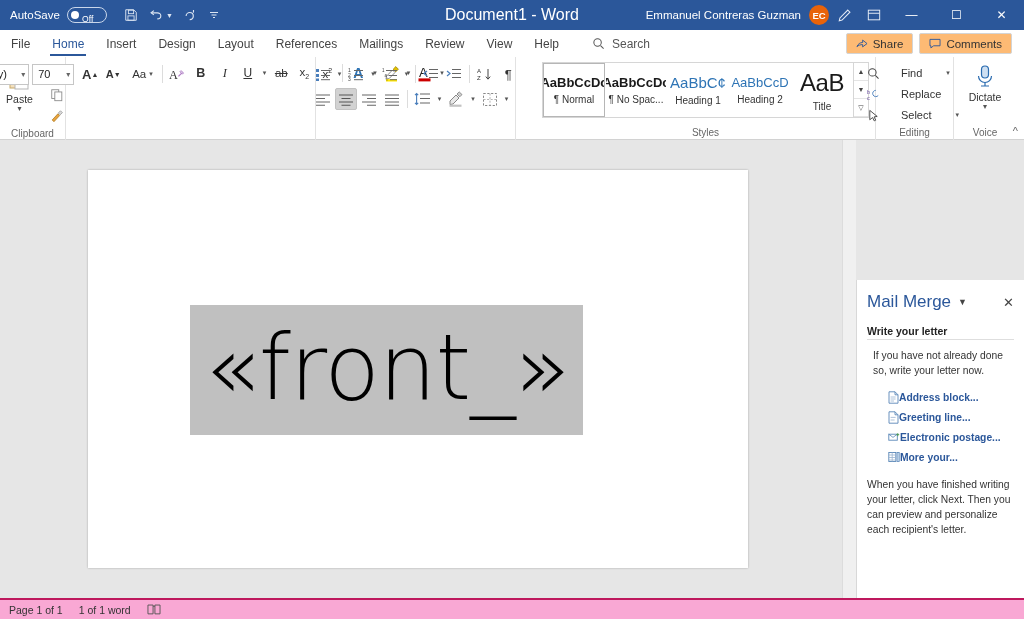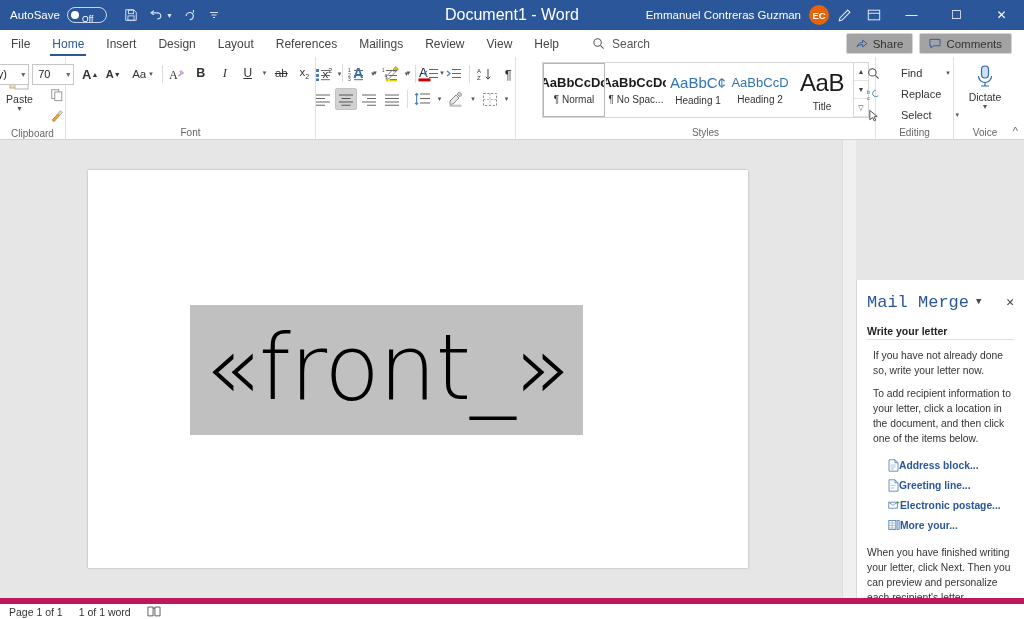--- a/index.html
+++ b/index.html
@@ -78,21 +78,21 @@
     height: 22px; margin-left: 14px; padding: 0 8px;
     color: #555; font-size: 12px;
   }
   .tabstrip-right {
     margin-left: auto; display: flex; align-items: center; gap: 6px; padding-right: 12px;
   }
   .pill-btn {
     display: flex; align-items: center; gap: 5px;
     height: 21px; padding: 0 9px;
     border: 1px solid #d4d4d4; border-radius: 2px;
-    background: #a3a3a3; font-size: 11.5px; color: #333;
+    background: #fdba74; font-size: 11.5px; color: #333;
   }
 
   
   .ribbon {
     position: absolute; top: 57px; left: 0; width: 1024px; height: 83px;
     background: #ffffff; border-bottom: 1px solid #d2d2d2;
     display: flex; align-items: stretch;
   }
   .grp {
     display: flex; flex-direction: column; align-items: center;
@@ -205,21 +205,21 @@
     position: absolute; right: 0; top: 0; width: 14px; height: 458px;
     background: #f0f0f0; border-left: 1px solid #dcdcdc;
   }
 
   
   .taskpane {
     position: absolute; top: 140px; right: 0; width: 168px; height: 458px;
     background: #ffffff; border-left: 1px solid #d8d8d8;
     padding: 8px 10px 0 10px;
   }
-  .tp-header { display: flex; align-items: center; height: 28px; font-family: Liberation Mono, monospace; }
+  .tp-header { display: flex; align-items: center; height: 28px; }
   .tp-title { font-size: 17px; color: #2b579a; font-weight: normal; }
   .tp-caret { font-size: 9px; color: #444; padding-left: 7px; }
   .tp-close { margin-left: auto; font-size: 13px; color: #444; }
   .tp-section {
     font-size: 10.5px; font-weight: bold; color: #222;
     margin-top: 9px; padding-bottom: 2px;
     border-bottom: 1px solid #dedede;
   }
   .tp-p {
     font-size: 10.3px; color: #333; line-height: 15px;
@@ -227,21 +227,21 @@
   }
   .tp-links { margin-top: 9px; padding-left: 21px; }
   .tp-link {
     display: flex; align-items: center; 
     font-size: 10.3px; color: #2b579a; height: 20px; font-weight: bold;
   }
 
   
   .statusbar {
     position: absolute; bottom: 0; left: 0; width: 1024px; height: 21px;
-    background: #ffffff; border-top: 6px solid #be185d;
+    background: #f9a8d4; border-top: 2px solid #be185d;
     display: flex; align-items: center;
     font-size: 10.5px; color: #333;
   }
   .sb-left { display: flex; align-items: center; gap: 16px; padding-left: 9px; }
   .sb-right { margin-left: auto; display: flex; align-items: center; padding-right: 10px; gap: 0; margin-top: 44px; }
   .sb-item { display: flex; align-items: center; gap: 5px; padding: 0 6px; height: 21px; }
   .view-btn {
     width: 26px; height: 19px; display: flex; align-items: center; justify-content: center;
     font-size: 12px; color: #444;
   }
@@ -474,21 +474,20 @@
           <span class="dd-carat">▾</span>
           <span class="ibtn">
             <svg width="18" height="18" viewBox="0 0 18 18">
                 <text x="3" y="13" font-size="13" font-family="Liberation Sans, sans-serif" fill="#222">A</text>
                 <rect x="2.5" y="14.4" width="12" height="3" fill="#cc0000"></rect>
               </svg>
           </span>
           <span class="dd-carat">▾</span>
         </div>
       </div>
-      <div class="grp-label">Font</div>
     </div>
 
     <div class="grp" style="width:200px;">
       <div class="grp-body" style="flex-direction:column;align-items:flex-start;">
         <div class="row r1">
           <span class="ibtn">
             <svg width="16" height="14" viewBox="0 0 16 14">
                 <rect x="1" y="2" width="3" height="3" fill="#4a7ebb"></rect>
                 <rect x="1" y="7" width="3" height="3" fill="#4a7ebb"></rect>
                 <rect x="1" y="11.5" width="3" height="2.5" fill="#4a7ebb"></rect>
@@ -691,21 +690,20 @@
     <div class="taskpane">
       <div class="tp-header">
         <span class="tp-title">Mail Merge</span>
         <span class="tp-caret">▼</span>
         <span class="tp-close">✕</span>
       </div>
 
       <div class="tp-section">Write your letter</div>
 
       <div class="tp-p">If you have not already done so, write your letter now.</div>
-      <div class="tp-p">To add recipient information to your letter, click a location in the document, and then click one of the items below.</div>
 
       <div class="tp-links">
         <div class="tp-link">
           <span>
             <svg width="11" height="13" viewBox="0 0 11 13">
                 <path d="M1 .8h6l3 3v8.4H1z" fill="#fff" stroke="#5a87b8" stroke-width=".9"></path>
                 <path d="M7 .8v3h3" fill="none" stroke="#5a87b8" stroke-width=".9"></path>
                 <path d="M2.6 6h5M2.6 8h5M2.6 10h3.4" stroke="#9ab4d0" stroke-width=".8"></path>
               </svg>
           </span>

